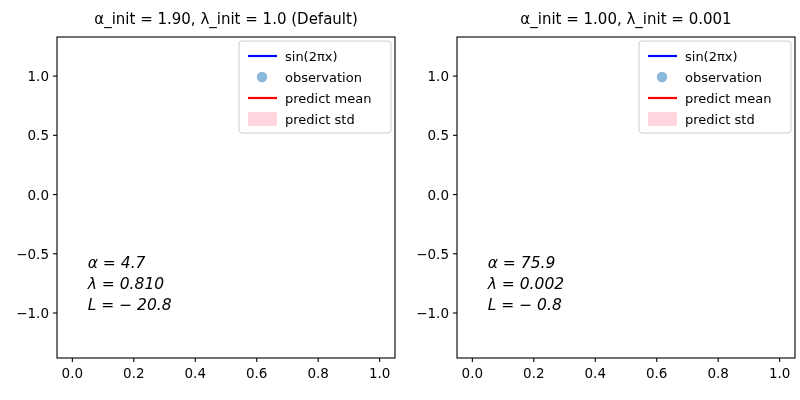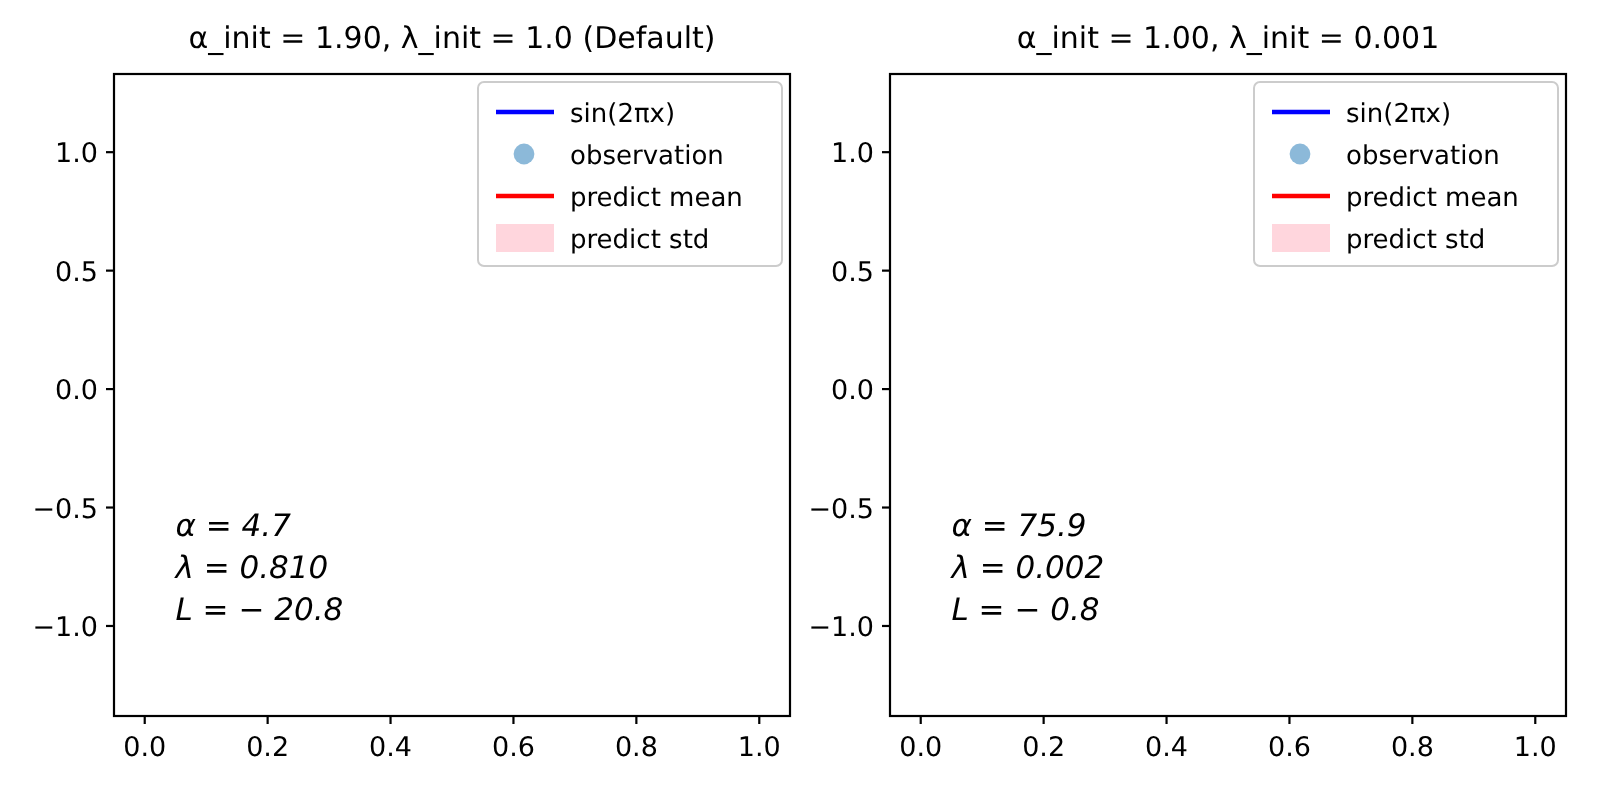--- a/index.html
+++ b/index.html
@@ -4,21 +4,21 @@
 <style>
   html,body{margin:0;padding:0;}
   body{
     width:800px;height:400px;background:#ffffff;
     font-family:"DejaVu Sans","Liberation Sans",sans-serif;
     overflow:hidden;
   }
   #figure{position:relative;width:800px;height:396px;}
   .panel{position:absolute;top:0;height:400px;width:400px;}
   #panel-left{left:0;}
-  #panel-right{left:388px;}
+  #panel-right{left:400px;}
   svg{display:block;}
   .axis-frame{fill:#ffffff;stroke:#000000;stroke-width:1.1;}
   .tickline{stroke:#000000;stroke-width:1.1;}
   .ticklabel{font-size:13.5px;fill:#000000;font-family:"DejaVu Sans",sans-serif;}
   .title{font-size:15px;fill:#000000;font-family:"DejaVu Sans",sans-serif;text-anchor:middle;}
   .annot{font-size:15.5px;fill:#000000;font-family:"DejaVu Sans",sans-serif;font-style:italic;}
   .legend-box{fill:#ffffff;stroke:#cccccc;stroke-width:1;}
   .legend-label{font-size:13px;fill:#000000;font-family:"DejaVu Sans",sans-serif;}
   .curve{fill:none;stroke-width:2.1;}
   .band{stroke:none;}

